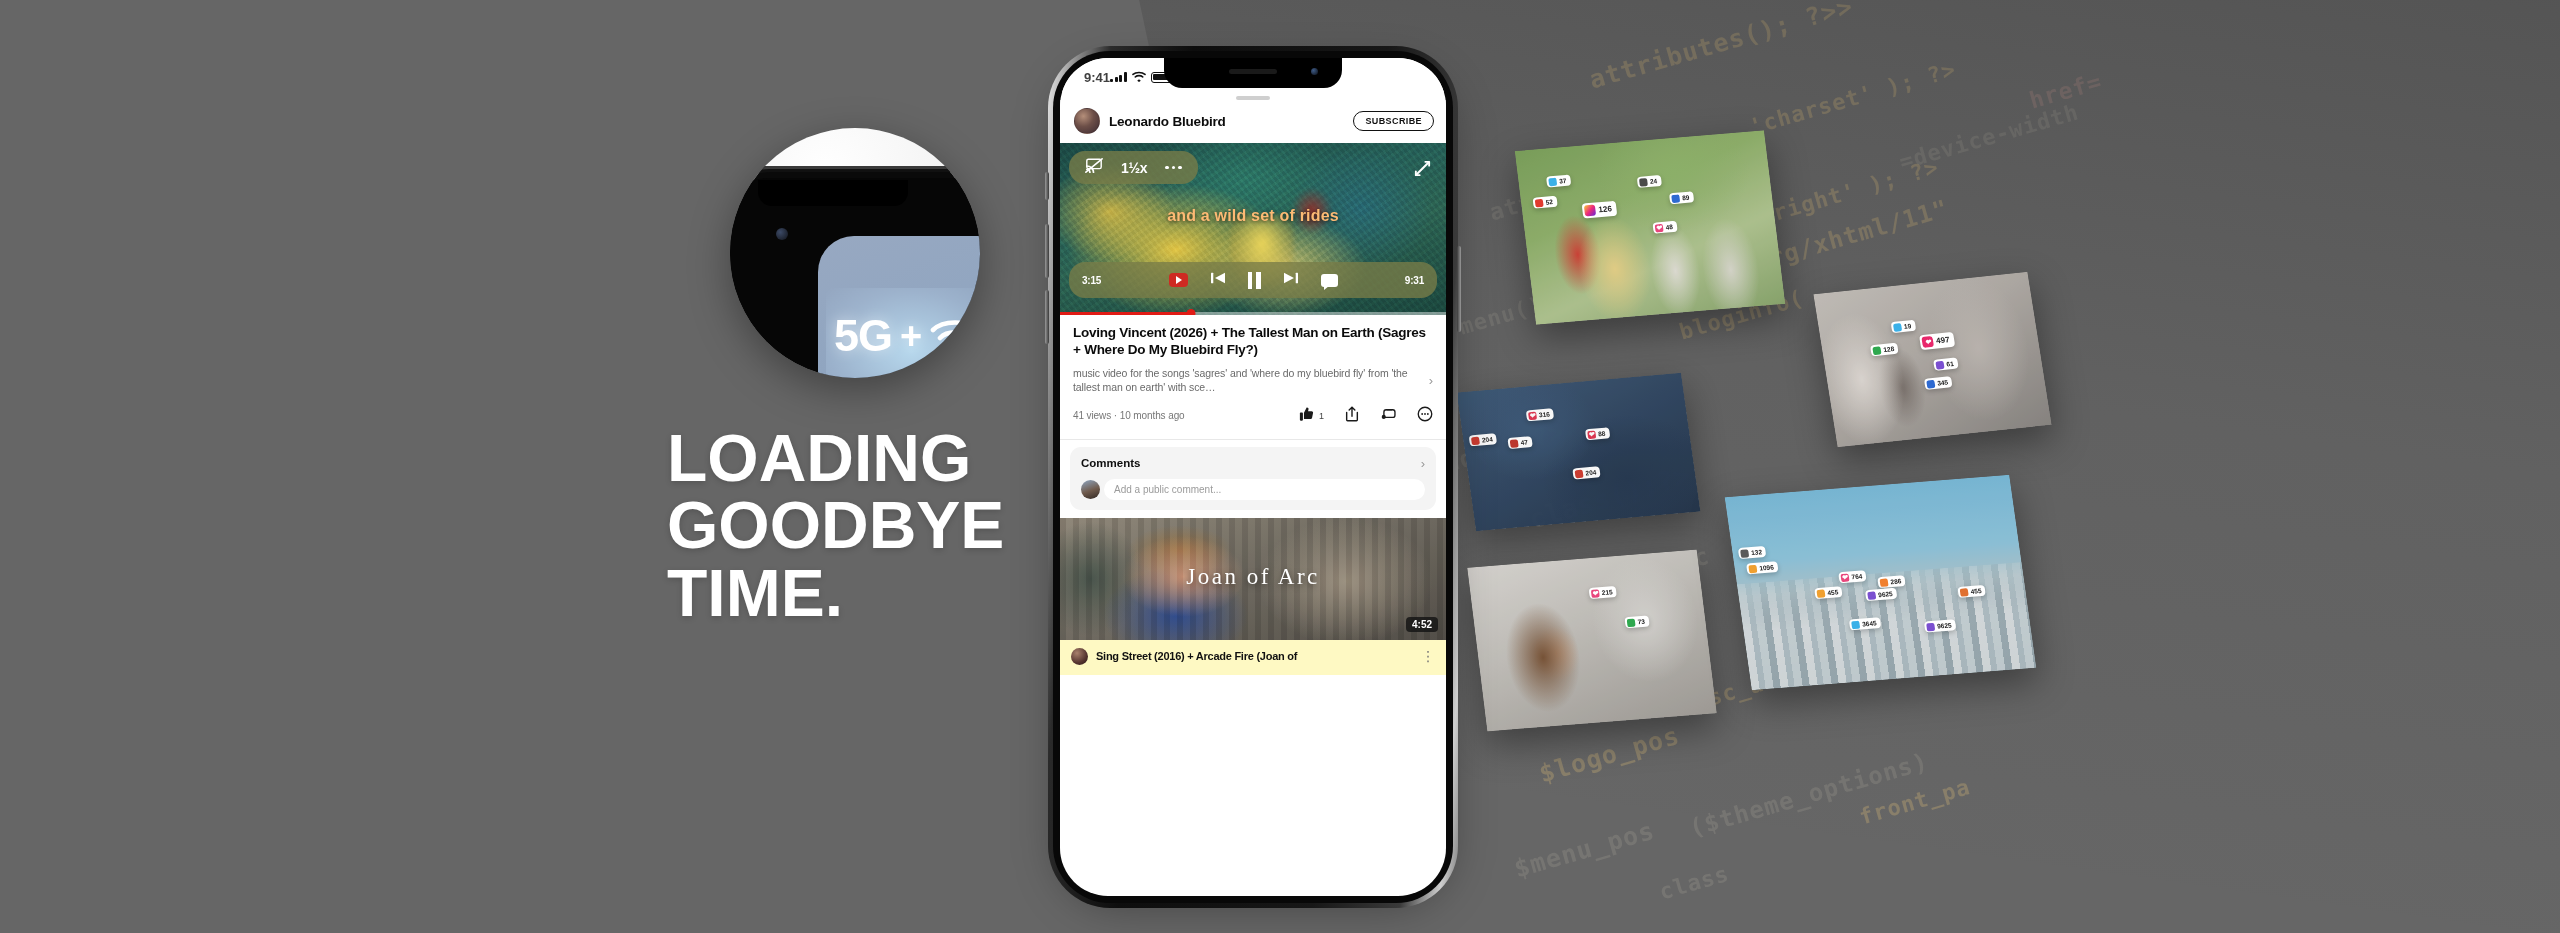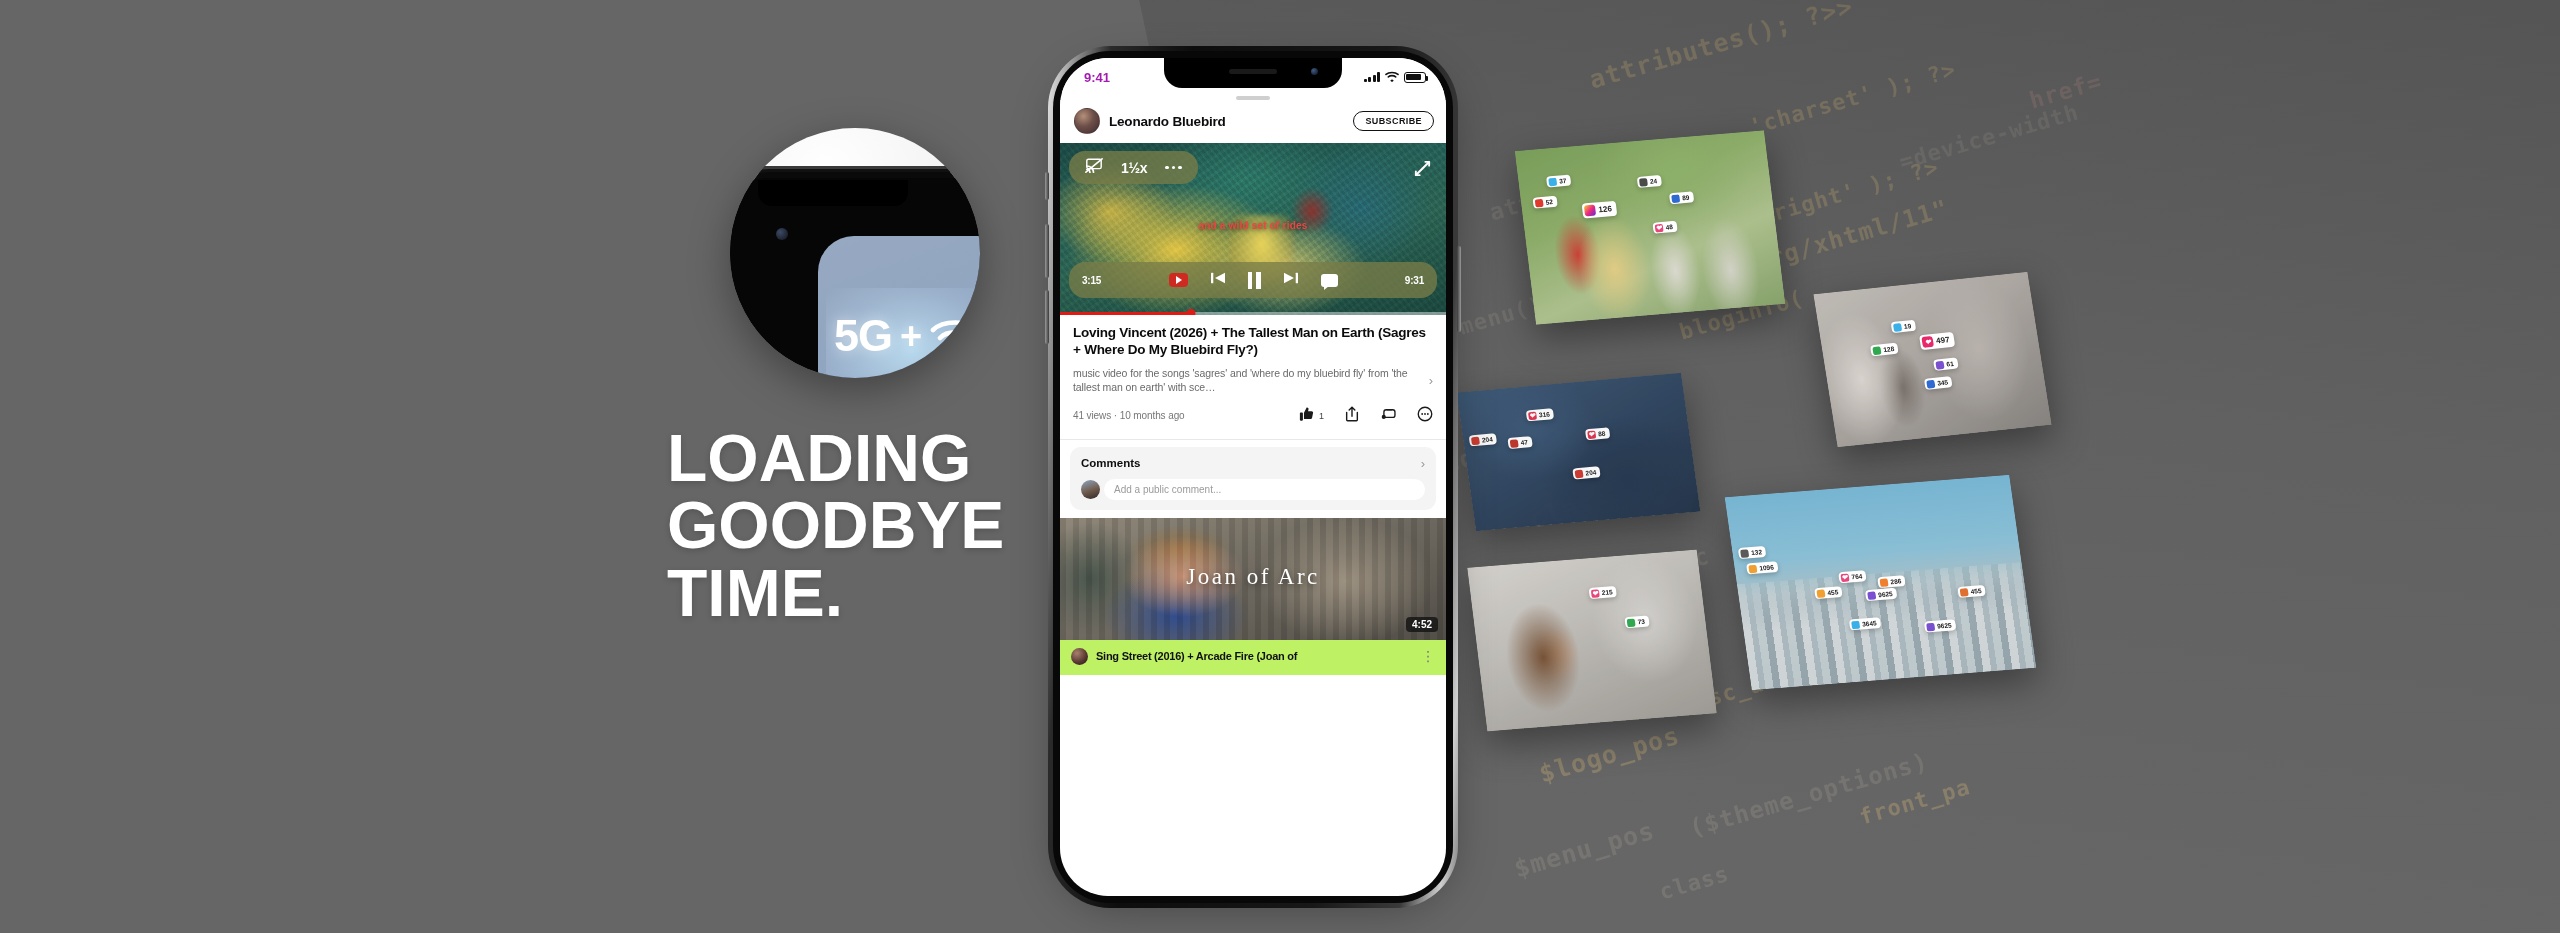--- a/index.html
+++ b/index.html
@@ -203,24 +203,23 @@
     width: 7px; height: 7px; border-radius: 50%;
     background: radial-gradient(circle at 35% 35%, #3e5b86, #0a0d14);
   }
 
   
   .statusbar {
     position: relative;
     height: 34px;
     background: #fff;
     display: flex; align-items: center;
-    justify-content: space-between;
     padding: 4px 20px 0 24px;
     z-index: 20;
-    font-size: 13px; font-weight: 700; color: #a21caf;
+    font-size: 13px; font-weight: 700; color: #404040;
   }
   .status-right { display: flex; align-items: center; gap: 5px; }
   .sig-bars { display: flex; align-items: flex-end; gap: 1.5px; height: 10px; }
   .sig-bars i { width: 3px; background: #111; border-radius: 1px; display: block; }
   .battery {
     width: 22px; height: 11px; border: 1.3px solid #111;
     border-radius: 3px; position: relative; padding: 1.2px;
   }
   .battery::after {
     content:''; position:absolute; right:-3.2px; top:3px;
@@ -304,24 +303,24 @@
   .player-top-bar .speed { font-size: 14px; font-weight: 700; letter-spacing: -0.3px;}
   .dots3 { display:flex; gap:3px; }
   .dots3 i { width:3.5px; height:3.5px; border-radius:50%; background:#fff; display:block; }
   .expand-btn {
     position: absolute; right: 14px; top: 16px;
     z-index: 5; color: #fff;
   }
 
   .caption {
     position: absolute;
-    left: 0; right: 0; top: 77px;
+    left: 0; right: 0; top: 64px;
     text-align: center;
-    color: #ef4444;
-    font-size: 10px;
+    color: #fdba74;
+    font-size: 16px;
     font-weight: 600;
     letter-spacing: 0.2px;
     text-shadow: 0 1px 4px rgba(0,0,0,0.65);
     z-index: 4;
   }
 
   .player-bottom-bar {
     position: absolute;
     left: 9px; right: 9px; bottom: 17px;
     height: 36px;
@@ -446,21 +445,21 @@
     text-shadow: 0 2px 6px rgba(0,0,0,0.55);
   }
   .nv-duration {
     position: absolute; right: 8px; bottom: 8px;
     background: rgba(20,20,20,0.82);
     color: #fff; font-size: 10px; font-weight: 600;
     padding: 2px 6px; border-radius: 4px;
   }
   .nv-meta {
     display:flex; align-items:center; gap: 8px;
-    background: #bef264; padding: 8px 11px 10px;
+    background: #fef9c3; padding: 8px 11px 10px;
   }
   .nv-avatar {
     width: 17px; height: 17px; border-radius: 50%;
     background: radial-gradient(circle at 35% 30%, #a8806c, #55342f 60%, #241717 100%);
     flex: 0 0 auto;
   }
   .nv-text { font-size: 11px; font-weight: 700; color: #111; flex:1; letter-spacing: -0.25px;}
   .nv-more { color:#777; font-size: 14px; }
 
   

